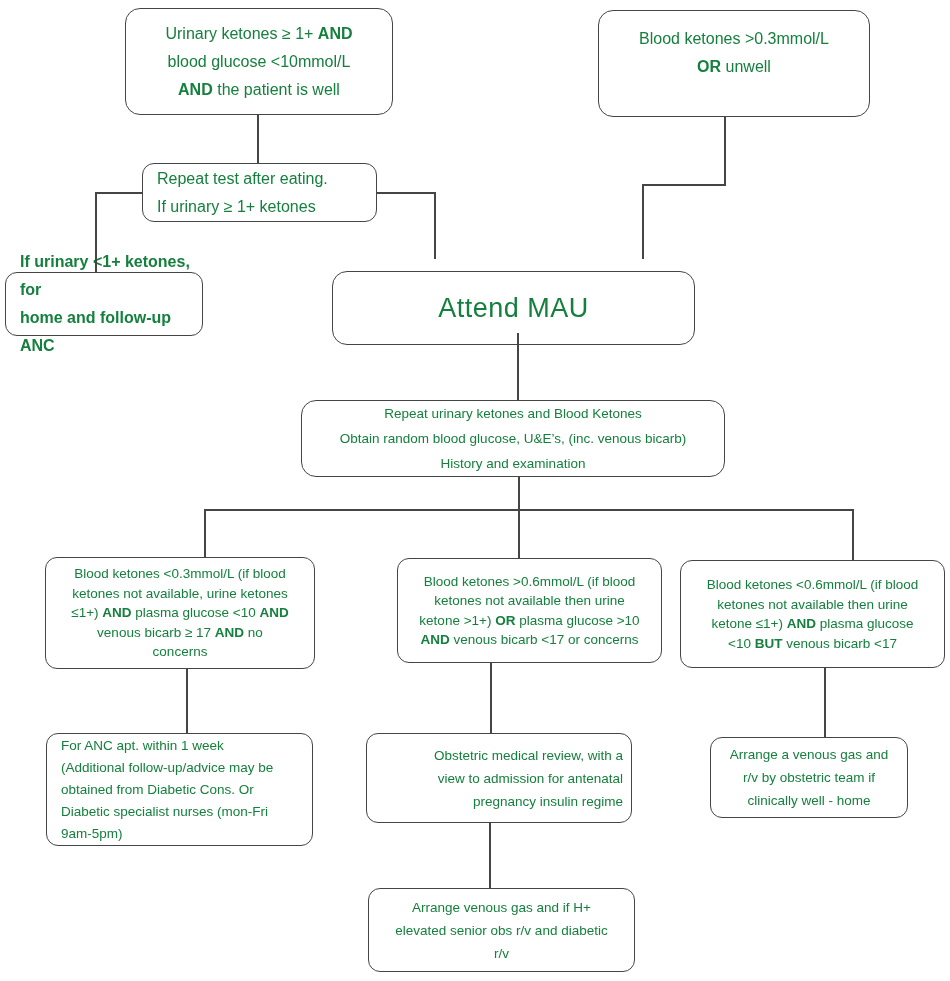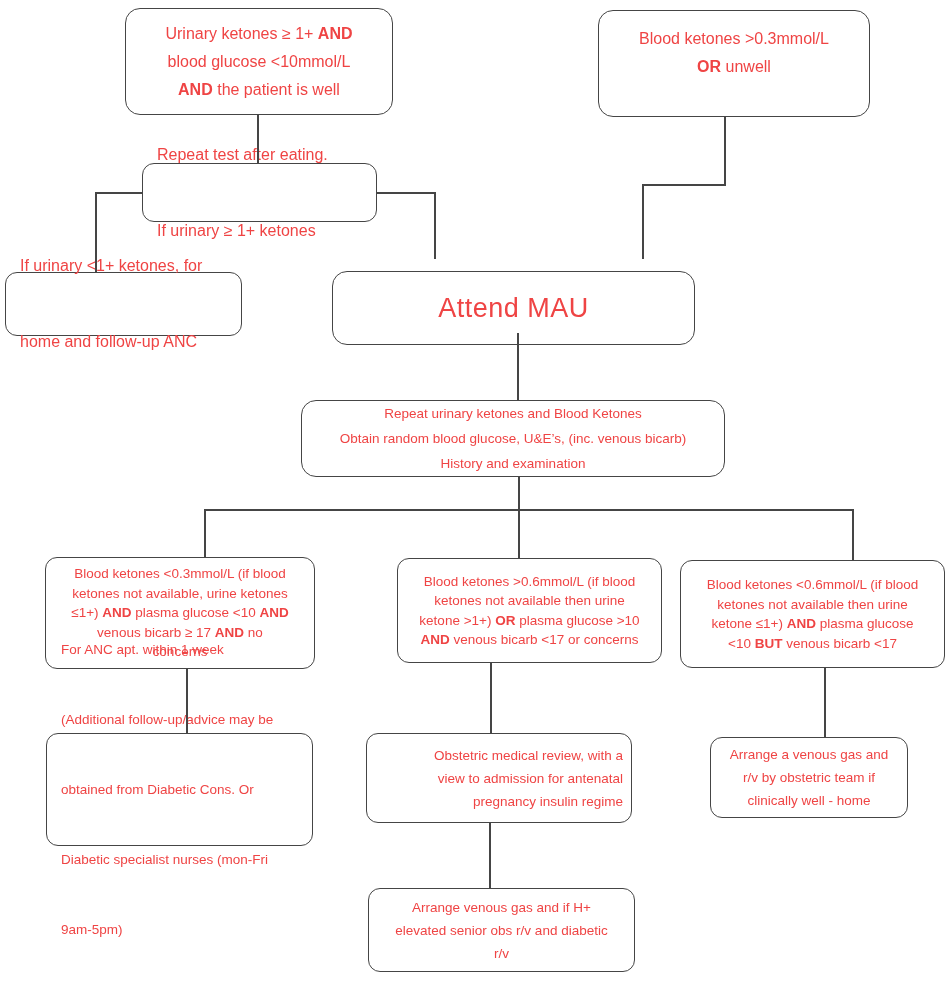--- a/index.html
+++ b/index.html
@@ -2,21 +2,21 @@
 <html><head>
 <meta charset="utf-8">
 <style>
   html, body { margin: 0; padding: 0; background: #ffffff; }
   #canvas {
     position: relative;
     width: 950px;
     height: 981px;
     background: #ffffff;
     font-family: "Liberation Sans", sans-serif;
-    color: #ef4444;
+    color: #15803d;
     overflow: hidden;
   }
   .box {
     position: absolute;
     box-sizing: border-box;
     background: #ffffff;
     border: 1.5px solid #454545;
     border-radius: 12px;
     display: flex;
     flex-direction: column;
@@ -24,21 +24,20 @@
     align-items: center;
     text-align: center;
     padding: 4px 8px;
   }
   .box.rad-lg { border-radius: 15px; }
   .box.left {
     align-items: flex-start;
     text-align: left;
     padding-left: 14px;
     padding-right: 10px;
-    gap: 48px;
   }
   .box.top { justify-content: flex-start; padding-top: 14px; }
   .f16 { font-size: 16px; line-height: 28px; }
   .f13 { font-size: 13.5px; line-height: 19.5px; }
   .f13w { font-size: 13.5px; line-height: 23px; }
   .f13m { font-size: 13.5px; line-height: 25px; }
   .f13o { font-size: 13.5px; line-height: 22px; }
   .mau-title { font-size: 27px; line-height: 30px; letter-spacing: 0.5px; }
   .vline, .hline { position: absolute; background: #454545; }
   .vline { width: 1.5px; }
@@ -59,21 +58,21 @@
   <div class="box rad-lg top f16" style="left:598px; top:10px; width:272px; height:107px;">
       <div><span>Blood ketones &gt;0.3mmol/L</span></div>
       <div><span class="seg-b">OR</span><span> unwell</span></div>
     </div>
 
   <div class="box left f16" style="left:142px; top:163px; width:235px; height:59px;">
       <div><span>Repeat test after eating.</span></div>
       <div><span>If urinary ≥ 1+ ketones</span></div>
     </div>
 
-  <div class="box left f16" style="left:5px; top:272px; width:237px; height:64px;">
+  <div class="box left f16" style="left:5px; top:272px; width:198px; height:64px;font-weight:bold;">
       <div><span>If urinary &lt;1+ ketones, for</span></div>
       <div><span>home and follow-up ANC</span></div>
     </div>
 
   <div class="box rad-lg" style="left:332px; top:259px; width:363px; height:74px;margin-top:12px;">
     <span class="mau-title">Attend MAU</span>
   </div>
 
   <div class="box rad-lg f13m" style="left:301px; top:400px; width:424px; height:77px;">
       <div><span>Repeat urinary ketones and Blood Ketones</span></div>

